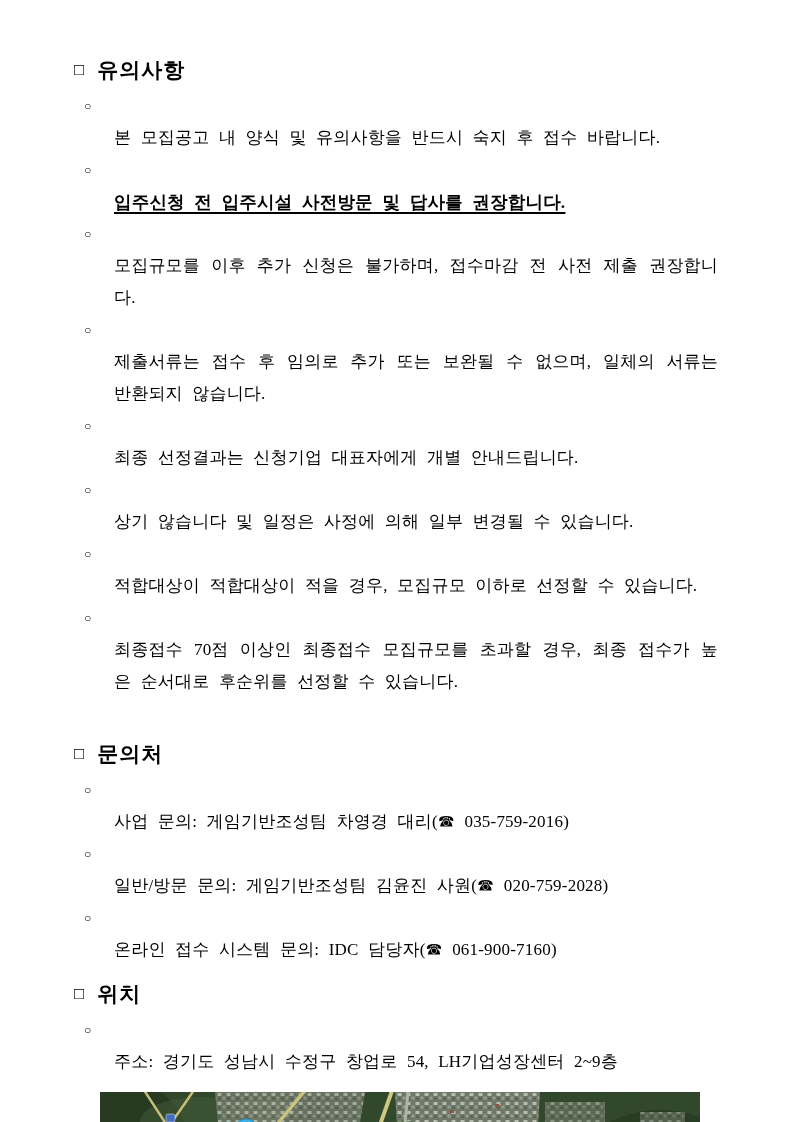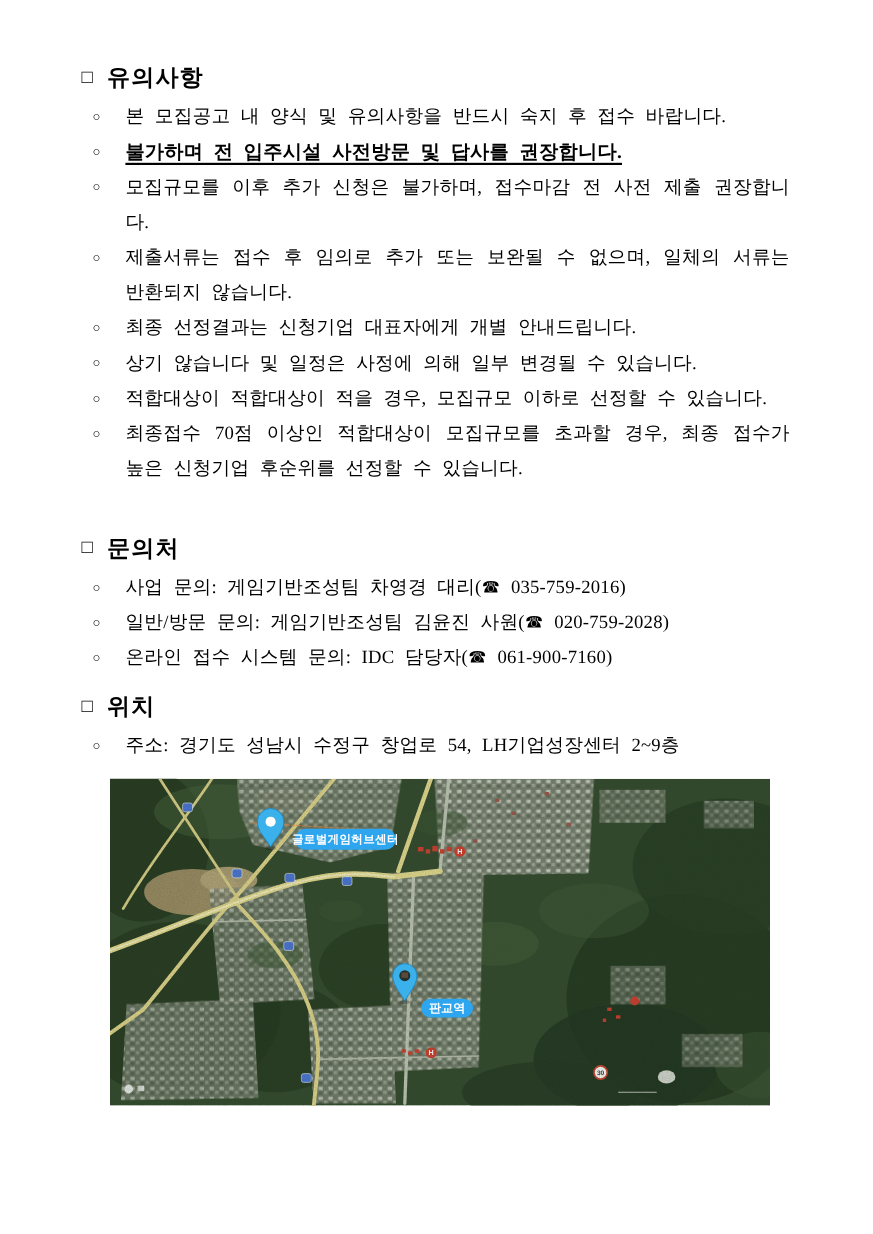--- a/index.html
+++ b/index.html
@@ -21,21 +21,21 @@
   .sq{font-weight:400;font-size:17px;line-height:1;transform:translateY(-1px);}
 
   .items{margin-top:6px;padding-left:10px;}
   .item{display:flex;}
   .mk{
     flex:0 0 30px;font-size:12px;line-height:32px;
     font-family:"Liberation Sans","DejaVu Sans",sans-serif;
   }
   .tx{
     flex:1;font-size:17px;line-height:32px;
-    text-align:justify;word-spacing:5px;letter-spacing:0.2px;
+    text-align:justify;word-spacing:5px;letter-spacing:0.2px;margin-top:32px;
   }
   .item.em .tx{
     font-weight:700;font-size:17.5px;
     text-decoration:underline;
     text-underline-offset:4px;
     text-decoration-thickness:1.6px;
   }
 
   .sec-contact{margin-top:42px;}
   .sec-location{margin-top:14px;}
@@ -58,21 +58,21 @@
         <span class="sq">□</span>
         <span>유의사항</span>
       </div>
       <div class="items">
         <div class="item">
           <span class="mk">○</span>
           <span class="tx">본 모집공고 내 양식 및 유의사항을 반드시 숙지 후 접수 바랍니다.</span>
         </div>
         <div class="item em">
           <span class="mk">○</span>
-          <span class="tx">불가하며 전 입주시설 사전방문 및 답사를 권장합니다.</span>
+          <span class="tx">입주신청 전 입주시설 사전방문 및 답사를 권장합니다.</span>
         </div>
         <div class="item">
           <span class="mk">○</span>
           <span class="tx">모집규모를 이후 추가 신청은 불가하며, 접수마감 전 사전 제출 권장합니다.</span>
         </div>
         <div class="item">
           <span class="mk">○</span>
           <span class="tx">제출서류는 접수 후 임의로 추가 또는 보완될 수 없으며, 일체의 서류는 반환되지 않습니다.</span>
         </div>
         <div class="item">
@@ -82,21 +82,21 @@
         <div class="item">
           <span class="mk">○</span>
           <span class="tx">상기 않습니다 및 일정은 사정에 의해 일부 변경될 수 있습니다.</span>
         </div>
         <div class="item">
           <span class="mk">○</span>
           <span class="tx">적합대상이 적합대상이 적을 경우, 모집규모 이하로 선정할 수 있습니다.</span>
         </div>
         <div class="item">
           <span class="mk">○</span>
-          <span class="tx">최종접수 70점 이상인 적합대상이 모집규모를 초과할 경우, 최종 접수가 높은 신청기업 후순위를 선정할 수 있습니다.</span>
+          <span class="tx">최종접수 70점 이상인 최종접수 모집규모를 초과할 경우, 최종 접수가 높은 순서대로 후순위를 선정할 수 있습니다.</span>
         </div>
       </div>
     </section>
 
     <section class="sec sec-contact">
       <div class="sec-heading">
         <span class="sq">□</span>
         <span>문의처</span>
       </div>
       <div class="items">

